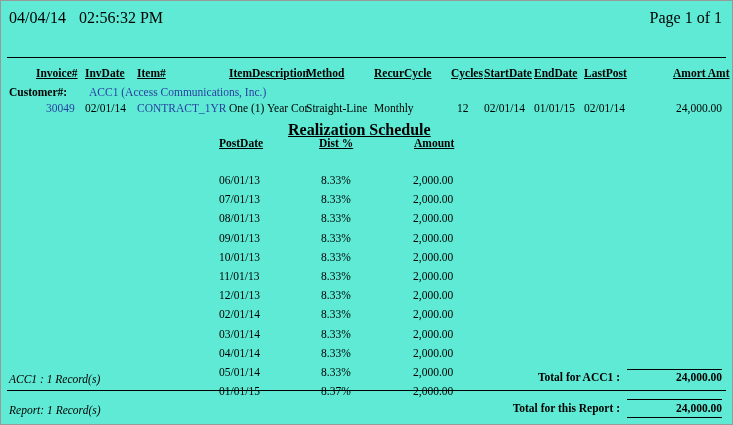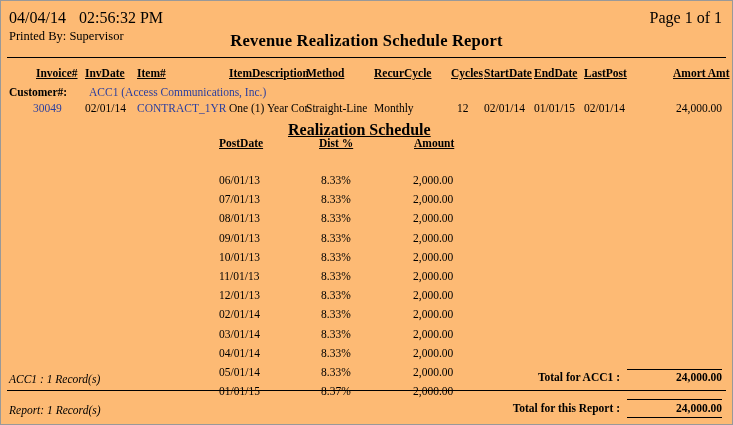--- a/index.html
+++ b/index.html
@@ -14,21 +14,21 @@
     color: #000000;
     overflow: hidden;
     position: relative;
   }
   .page {
     position: relative;
     width: 733px;
     height: 425px;
     box-sizing: border-box;
     border: 1px solid #999;
-    background: #fdba74;
+    background: #5eead4;
   }
   .hdr-date   { position: absolute; left: 8px;  top: 8px;  }
   .hdr-time   { position: absolute; left: 78px; top: 8px;  }
   .hdr-center { position: absolute; left: 0; right: 0; top: 8px; text-align: center; font-weight: bold; font-size: 13px; }
   .hdr-page   { position: absolute; right: 10px; top: 8px; }
   .hdr-printed{ position: absolute; left: 8px; top: 28px; font-size: 12.5px; }
   .report-title {
     position: absolute;
     left: 0; right: 0;
     top: 30px;
@@ -154,40 +154,38 @@
   }
 </style>
 </head>
 <body>
 
 <div class="page">
 
   <div class="hdr-date">04/04/14</div>
   <div class="hdr-time">02:56:32 PM</div>
   <div class="hdr-page">Page 1 of 1</div>
-  <div class="hdr-printed">Printed By: Supervisor</div>
-  <div class="report-title">Revenue Realization Schedule Report</div>
   <div class="rule"></div>
 
   <div class="col-head" style="left:35px;">Invoice#</div>
   <div class="col-head" style="left:84px;">InvDate</div>
   <div class="col-head" style="left:136px;">Item#</div>
   <div class="col-head" style="left:228px;">ItemDescription</div>
   <div class="col-head" style="left:305px;">Method</div>
   <div class="col-head" style="left:373px;">RecurCycle</div>
   <div class="col-head" style="left:450px;">Cycles</div>
   <div class="col-head" style="left:483px;">StartDate</div>
   <div class="col-head" style="left:533px;">EndDate</div>
   <div class="col-head" style="left:583px;">LastPost</div>
   <div class="col-head" style="left:672px;">Amort Amt</div>
 
   <div class="cust-label">Customer#:</div>
   <div class="cust-name">ACC1 (Access Communications, Inc.)</div>
 
-  <div class="inv-cell link" style="left:32px;">30049</div>
+  <div class="inv-cell link" style="left:45px;">30049</div>
   <div class="inv-cell" style="left:84px;">02/01/14</div>
   <div class="inv-cell link" style="left:136px;">CONTRACT_1YR</div>
   <div class="inv-cell" style="left:228px;">One (1) Year Cor</div>
   <div class="inv-cell" style="left:305px;">Straight-Line</div>
   <div class="inv-cell" style="left:373px;">Monthly</div>
   <div class="inv-cell" style="left:456px;">12</div>
   <div class="inv-cell" style="left:483px;">02/01/14</div>
   <div class="inv-cell" style="left:533px;">01/01/15</div>
   <div class="inv-cell" style="left:583px;">02/01/14</div>
   <div class="inv-cell" style="left:626px; width:95px; text-align:right;">24,000.00</div>

